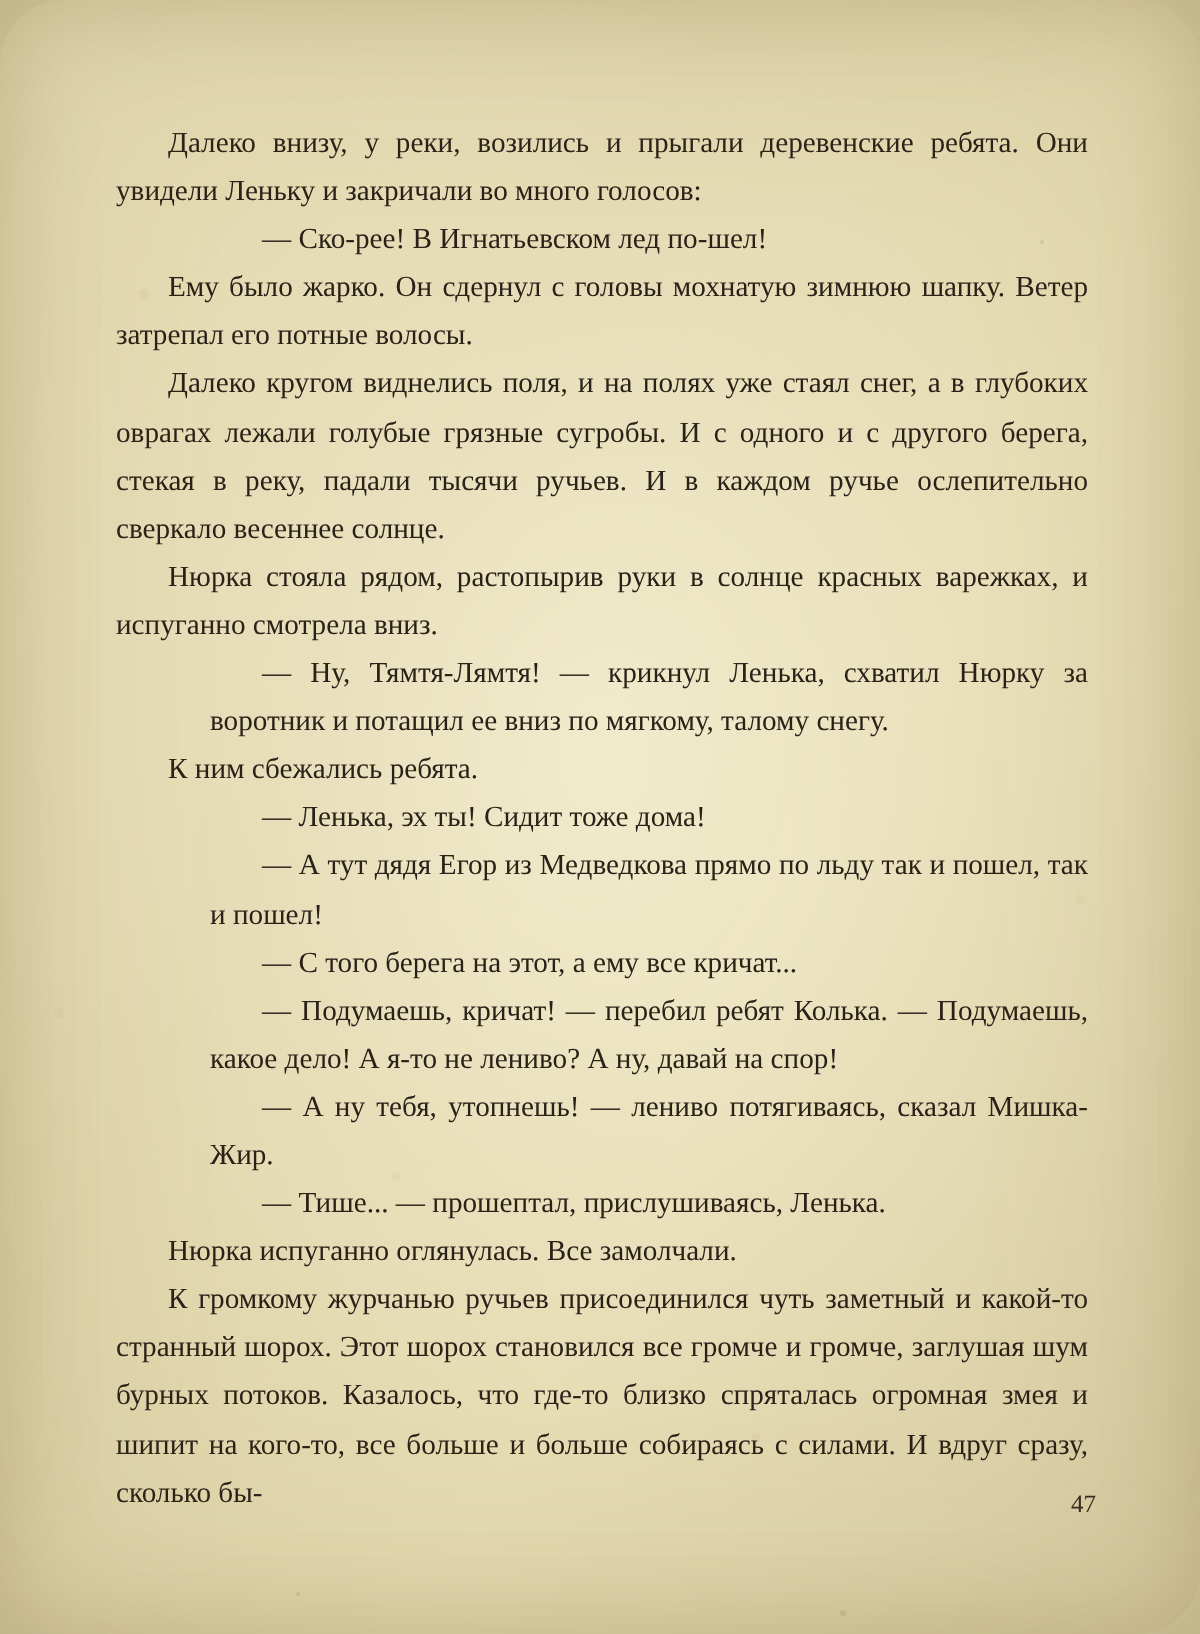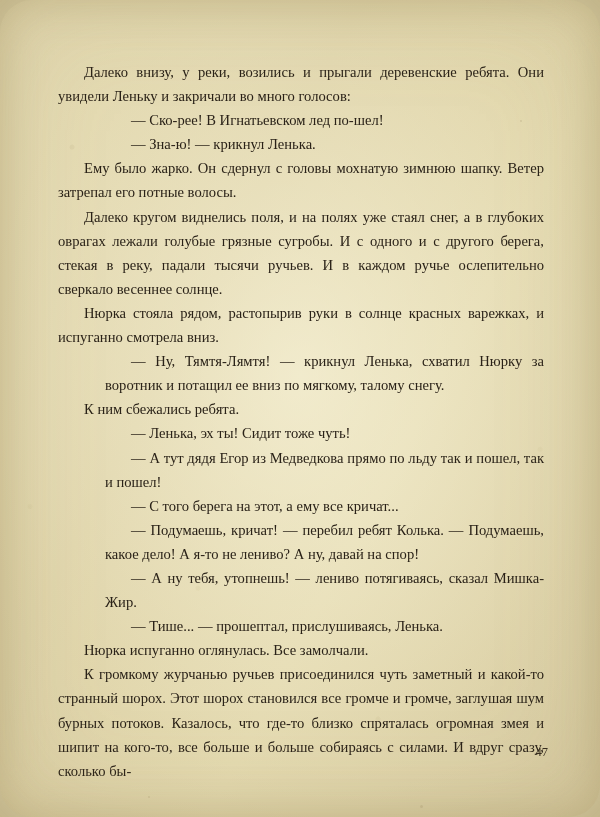--- a/index.html
+++ b/index.html
@@ -87,27 +87,26 @@
 <div class="page">
   <div class="grain"></div>
 
   <div class="speck" style="left:420px; top:805px; width:3px; height:3px;"></div>
   <div class="speck" style="left:148px; top:796px; width:2px; height:2px;"></div>
   <div class="speck" style="left:520px; top:120px; width:2px; height:2px;"></div>
 
   <div class="text-block">
     <p>Далеко внизу, у реки, возились и прыгали деревенские ребята. Они увидели Леньку и закричали во много голосов:</p>
     <p class="dialogue">— Ско-рее! В Игнатьевском лед по-шел!</p>
-    <p class="dialogue">— Зна-ю! — крикнул Ленька.</p>
     <p>Ему было жарко. Он сдернул с головы мохнатую зимнюю шапку. Ветер затрепал его потные волосы.</p>
     <p>Далеко кругом виднелись поля, и на полях уже стаял снег, а в глубоких оврагах лежали голубые грязные сугробы. И с одного и с другого берега, стекая в реку, падали тысячи ручьев. И в каждом ручье ослепительно сверкало весеннее солнце.</p>
     <p>Нюрка стояла рядом, растопырив руки в солнце красных варежках, и испуганно смотрела вниз.</p>
     <p class="dialogue">— Ну, Тямтя-Лямтя! — крикнул Ленька, схватил Нюрку за воротник и потащил ее вниз по мягкому, талому снегу.</p>
     <p>К ним сбежались ребята.</p>
-    <p class="dialogue">— Ленька, эх ты! Сидит тоже чуть!</p>
+    <p class="dialogue">— Ленька, эх ты! Сидит тоже дома!</p>
     <p class="dialogue">— А тут дядя Егор из Медведкова прямо по льду так и пошел, так и пошел!</p>
     <p class="dialogue">— С того берега на этот, а ему все кричат...</p>
     <p class="dialogue">— Подумаешь, кричат! — перебил ребят Колька. — Подумаешь, какое дело! А я-то не лениво? А ну, давай на спор!</p>
     <p class="dialogue">— А ну тебя, утопнешь! — лениво потягиваясь, сказал Мишка-Жир.</p>
     <p class="dialogue">— Тише... — прошептал, прислушиваясь, Ленька.</p>
     <p>Нюрка испуганно оглянулась. Все замолчали.</p>
     <p>К громкому журчанью ручьев присоединился чуть заметный и какой-то странный шорох. Этот шорох становился все громче и громче, заглушая шум бурных потоков. Казалось, что где-то близко спряталась огромная змея и шипит на кого-то, все больше и больше собираясь с силами. И вдруг сразу, сколько бы-</p>
   </div>
 
   <div class="page-number">47</div>

